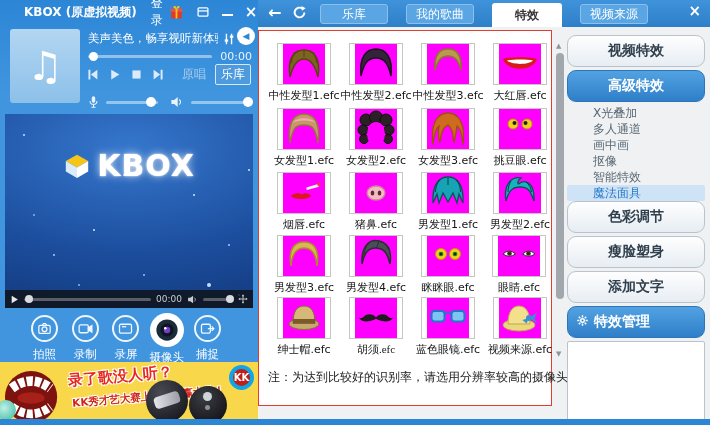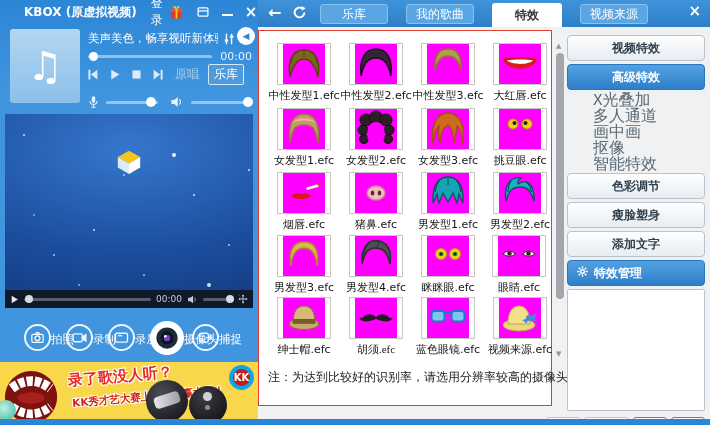--- a/index.html
+++ b/index.html
@@ -23,21 +23,21 @@
   .p-row1 { position:absolute; left:88px; top:30px; width:164px; display:flex; align-items:center; gap:5px;
             color:#fff; font-size:11.5px; white-space:nowrap; }
   .p-marquee { flex:1; overflow:hidden; }
   .p-lyr { font-size:12px; }
   .p-row2 { position:absolute; left:88px; top:50px; width:164px; display:flex; align-items:center; }
   .p-track { position:relative; flex:1; height:3px; background:rgba(255,255,255,.45); border-radius:2px; }
   .p-knob { position:absolute; left:1px; top:-3px; width:9px; height:9px; border-radius:50%; background:#fff; }
   .p-time { margin-left:8px; font-size:11px; color:#eaf4fc; }
   .p-row3 { position:absolute; left:86px; top:63px; width:170px; height:22px; display:flex; align-items:center; gap:9px; }
   .ctl { display:flex; align-items:center; }
-  .p-orig { font-size:12px; color:rgba(255,255,255,.55); margin-left:1px; white-space:nowrap; }
+  .p-orig { font-size:12px; color:rgba(255,255,255,.55); margin-left:8px; white-space:nowrap; }
   .p-lib { font-size:12px; color:#fff; background:#4d9bdd; border:1px solid #d7e9f9; border-radius:2px;
            padding:1px 5px; white-space:nowrap; }
   .p-row4 { position:absolute; left:88px; top:95px; width:164px; display:flex; align-items:center; gap:7px; }
   .s-track { position:relative; height:3px; background:rgba(255,255,255,.45); border-radius:2px; }
   .s-knob { position:absolute; top:-3.5px; width:10px; height:10px; border-radius:50%; background:#fff; }
 
   .video { position:absolute; left:5px; top:114px; width:248px; height:194px; overflow:hidden;
            background:radial-gradient(ellipse 180% 120% at 50% 18%, #3577cd 0%, #1c4d9d 45%, #0b2a63 100%); }
   .stars { position:absolute; left:18px; top:20px; width:2px; height:2px; border-radius:50%; background:#bfe0ff;
            box-shadow: 30px 120px 0 #9fd0ff, 70px 95px 0 #cfe8ff, 120px 140px 0 #8fc4ff, 170px 60px 0 #cfe8ff,
@@ -48,21 +48,21 @@
            text-shadow:0 0 8px rgba(255,255,255,.8), 0 0 2px #fff; }
   .vbar { position:absolute; left:0; right:0; bottom:0; height:18px; background:rgba(14,16,20,.8);
           display:flex; align-items:center; padding:0 5px; gap:5px; }
   .v-track { position:relative; flex:1; height:3px; background:#5a5f66; border-radius:2px; }
   .v-knob { position:absolute; top:-2.5px; width:8px; height:8px; border-radius:50%; background:#d8dce0; }
   .v-time { font-size:9px; color:#c8ccd2; }
   .v-vol { position:relative; width:30px; height:3px; background:#5a5f66; border-radius:2px; }
 
   .actions { position:absolute; left:0; top:308px; width:258px; height:54px; display:flex;
              padding:5px 30px 0 24px; justify-content:space-between; }
-  .act { display:flex; align-items:center; width:42px; }
+  .act { display:flex; flex-direction:column; align-items:center; width:42px; }
   .act-ic { height:36px; display:flex; align-items:center; justify-content:center; }
   .act-ring { width:27px; height:27px; border:2px solid #eef6fd; border-radius:50%;
               display:flex; align-items:center; justify-content:center; }
   .act.active .act-ring { width:34px; height:34px; border:none; background:#fff; }
   .act-label { font-size:11.5px; color:#fff; margin-top:3px; white-space:nowrap; }
   .act-toggle { position:absolute; right:3px; top:27px; width:18px; height:18px; border-radius:50%; background:#fff;
                 color:#2c86d6; font-size:9px; display:flex; align-items:center; justify-content:center; }
 
   .banner { position:absolute; left:0; top:362px; width:258px; height:57px; background:#f8d74b; overflow:hidden; }
   .bn-line1 { position:absolute; left:68px; top:5px; font-size:15px; font-weight:bold; color:#e8281e;
@@ -110,25 +110,25 @@
   .fx-img { width:42px; height:40px; }
   .fx-label { font-size:11px; color:#151515; margin-top:3px; white-space:nowrap; }
   .fx-note { position:absolute; left:9px; top:338px; font-size:12px; color:#222; white-space:nowrap; }
 
   .vscroll { position:absolute; left:297px; top:15px; width:12px; height:316px; }
   .vs-up, .vs-down { position:absolute; left:1px; font-size:7px; color:#8f959b; }
   .vs-up { top:0; } .vs-down { top:308px; }
   .vs-thumb { position:absolute; left:1px; top:11px; width:8px; height:246px; background:#a2a7ad; border-radius:4px; }
 
   .sidebar { position:absolute; left:309px; top:8px; width:138px; }
-  .sb-btn { height:26px; margin-bottom:3px; background:linear-gradient(180deg,#fefefe,#e7edf3);
-            border:1px solid #b9c3cd; border-radius:4px; color:#30404e; font-size:12px; font-weight:bold;
+  .sb-btn { height:32px; margin-bottom:3px; background:linear-gradient(180deg,#fefefe,#e7edf3);
+            border:1px solid #b9c3cd; border-radius:9px; color:#30404e; font-size:14px; font-weight:bold;
             display:flex; align-items:center; justify-content:center; }
   .sb-btn.active { background:linear-gradient(180deg,#52a2e2,#2e7fc8); border-color:#2b76bb; color:#fff; }
-  .sb-sub { height:16px; line-height:16px; padding-left:26px; font-size:16px; color:#5a6a75; text-align:left;font-family:Liberation Mono, monospace; }
+  .sb-sub { height:16px; line-height:16px; padding-left:26px; font-size:12px; color:#5a6a75; text-align:left; }
   .sb-sub.active { background:#cfe3f6; color:#2479cc; border-radius:2px; }
   .sb-header { justify-content:flex-start; padding-left:8px; gap:5px;
                background:linear-gradient(180deg,#52a2e2,#2e7fc8); border-color:#2b76bb; color:#fff; }
   .sb-list { height:122px; background:#fff; border:1px solid #b9c3cd; border-radius:2px; }
   .sb-footer { margin-top:6px; display:flex; gap:4px; justify-content:flex-end; }
   .sb-fbtn { font-family:inherit; font-size:11px; padding:2px 5px; border-radius:3px; white-space:nowrap;
              background:linear-gradient(180deg,#fdfdfd,#e4e6e8); border:1px solid #6f7a84; color:#222; font-weight:bold; }
   .sb-fbtn.disabled { border-color:#c0c6cc; color:#b0b4b8; font-weight:normal; }
 </style>
 </head>
@@ -227,20 +227,21 @@
     </div>
 
     <div class="video">
       <div class="stars"></div>
       <div class="vlogo">
         <svg width="28" height="28" viewBox="0 0 20 20">
           <path d="M10 2 L18 6.5 L10 11 L2 6.5Z" fill="#f5c518"></path>
           <path d="M2 6.5 L10 11 V18.5 L2 14Z" fill="#dcebfa"></path>
           <path d="M18 6.5 L10 11 V18.5 L18 14Z" fill="#ffffff"></path>
         </svg>
+        <span>KBOX</span>
       </div>
       <div class="vbar">
         <svg width="9" height="9" viewBox="0 0 16 16">
           <path d="M3 1.5 L14 8 L3 14.5Z" fill="#e6e8ea"></path>
           </svg>
         <div class="v-track">
           <div class="v-knob" style="left:1px;"></div>
         </div>
         <span class="v-time">00:00</span>
         <svg width="11" height="9" viewBox="0 0 20 16">
@@ -569,20 +570,21 @@
       </div>
 
       <div class="sidebar">
           <div class="sb-btn">视频特效</div>
           <div class="sb-btn active">高级特效</div>
           <div class="sb-sub">X光叠加</div>
           <div class="sb-sub">多人通道</div>
           <div class="sb-sub">画中画</div>
           <div class="sb-sub">抠像</div>
           <div class="sb-sub">智能特效</div>
+          <div class="sb-sub active">魔法面具</div>
           <div class="sb-btn">色彩调节</div>
           <div class="sb-btn">瘦脸塑身</div>
           <div class="sb-btn">添加文字</div>
           <div class="sb-btn sb-header">
             <span class="gear"><svg width="13" height="13" viewBox="0 0 16 16">
                 <g stroke="#fff" stroke-width="1.8">
                   <path d="M8 1.5 V4.2 M8 11.8 V14.5 M1.5 8 H4.2 M11.8 8 H14.5 M3.4 3.4 L5.3 5.3 M10.7 10.7 L12.6 12.6 M12.6 3.4 L10.7 5.3 M5.3 10.7 L3.4 12.6"></path>
                 </g>
                 <circle cx="8" cy="8" r="3.1" fill="#fff"></circle>
                 <circle cx="8" cy="8" r="1.3" fill="#2e7fc8"></circle>

